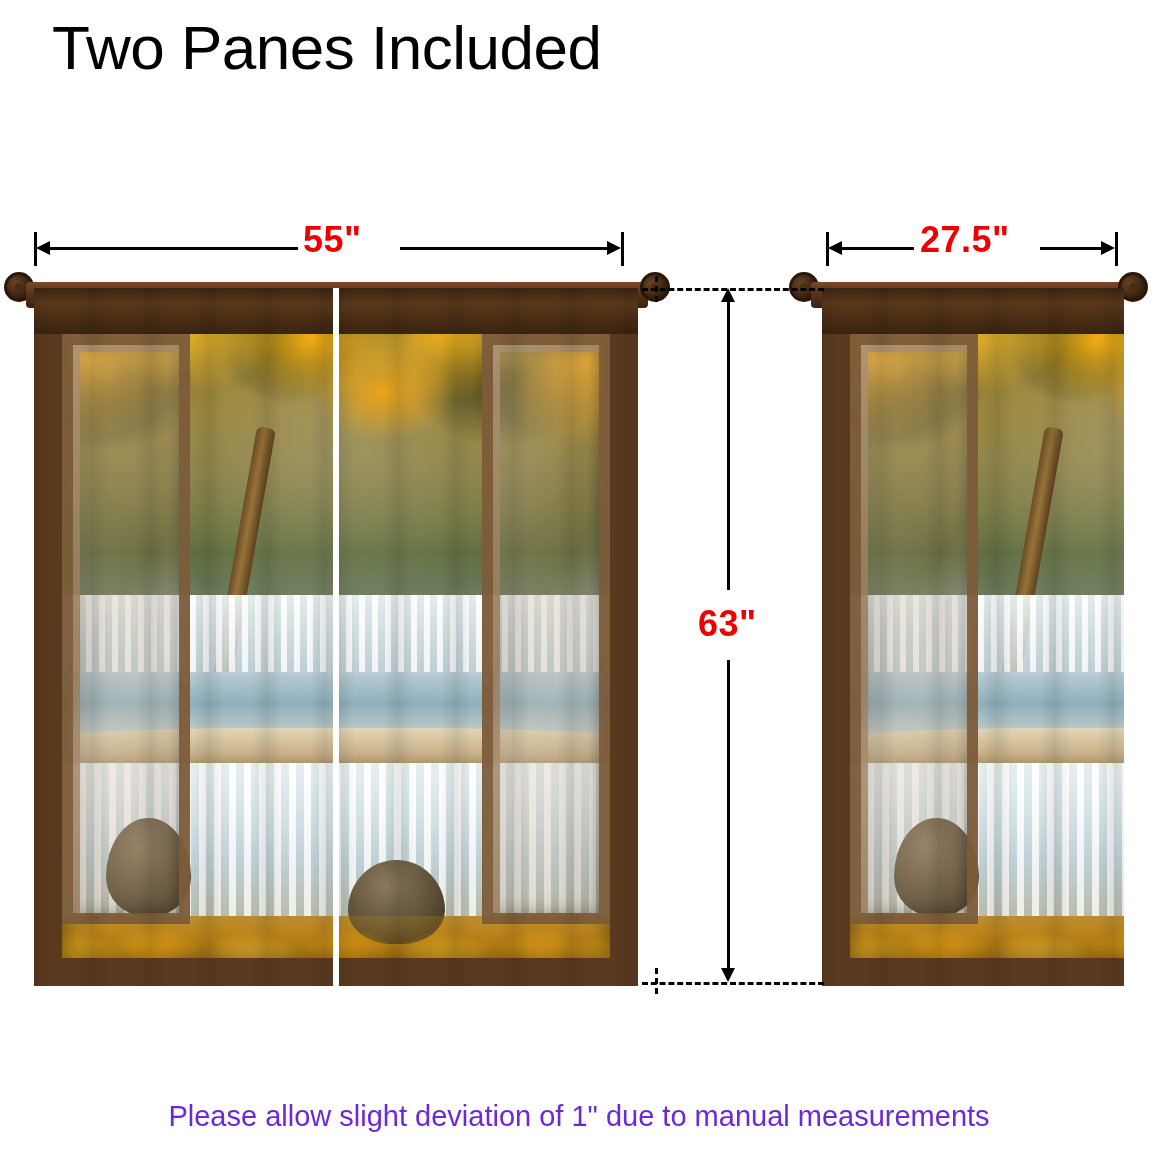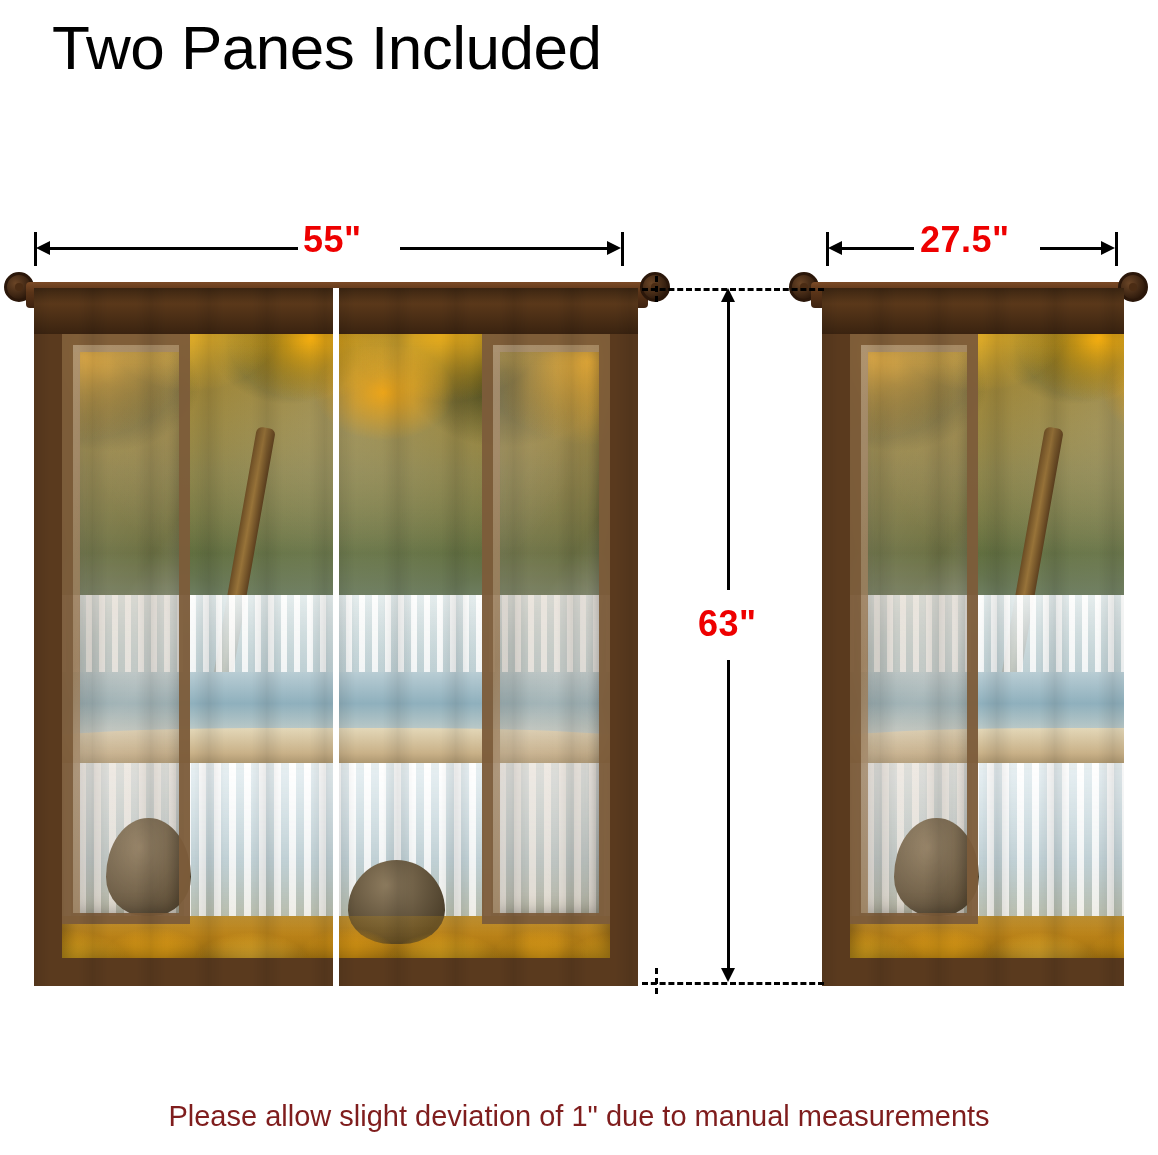--- a/index.html
+++ b/index.html
@@ -28,21 +28,21 @@
   }
 
   
   .footnote {
     position: absolute;
     left: 0;
     right: 0;
     bottom: 22px;
     text-align: center;
     font-size: 29px;
-    color: #7f1d1d;
+    color: #6d28d9;
   }
 
   
   .dim-label {
     position: absolute;
     color: #ee0000;
     font-weight: 700;
     font-size: 36px;
     letter-spacing: 0.5px;
   }

